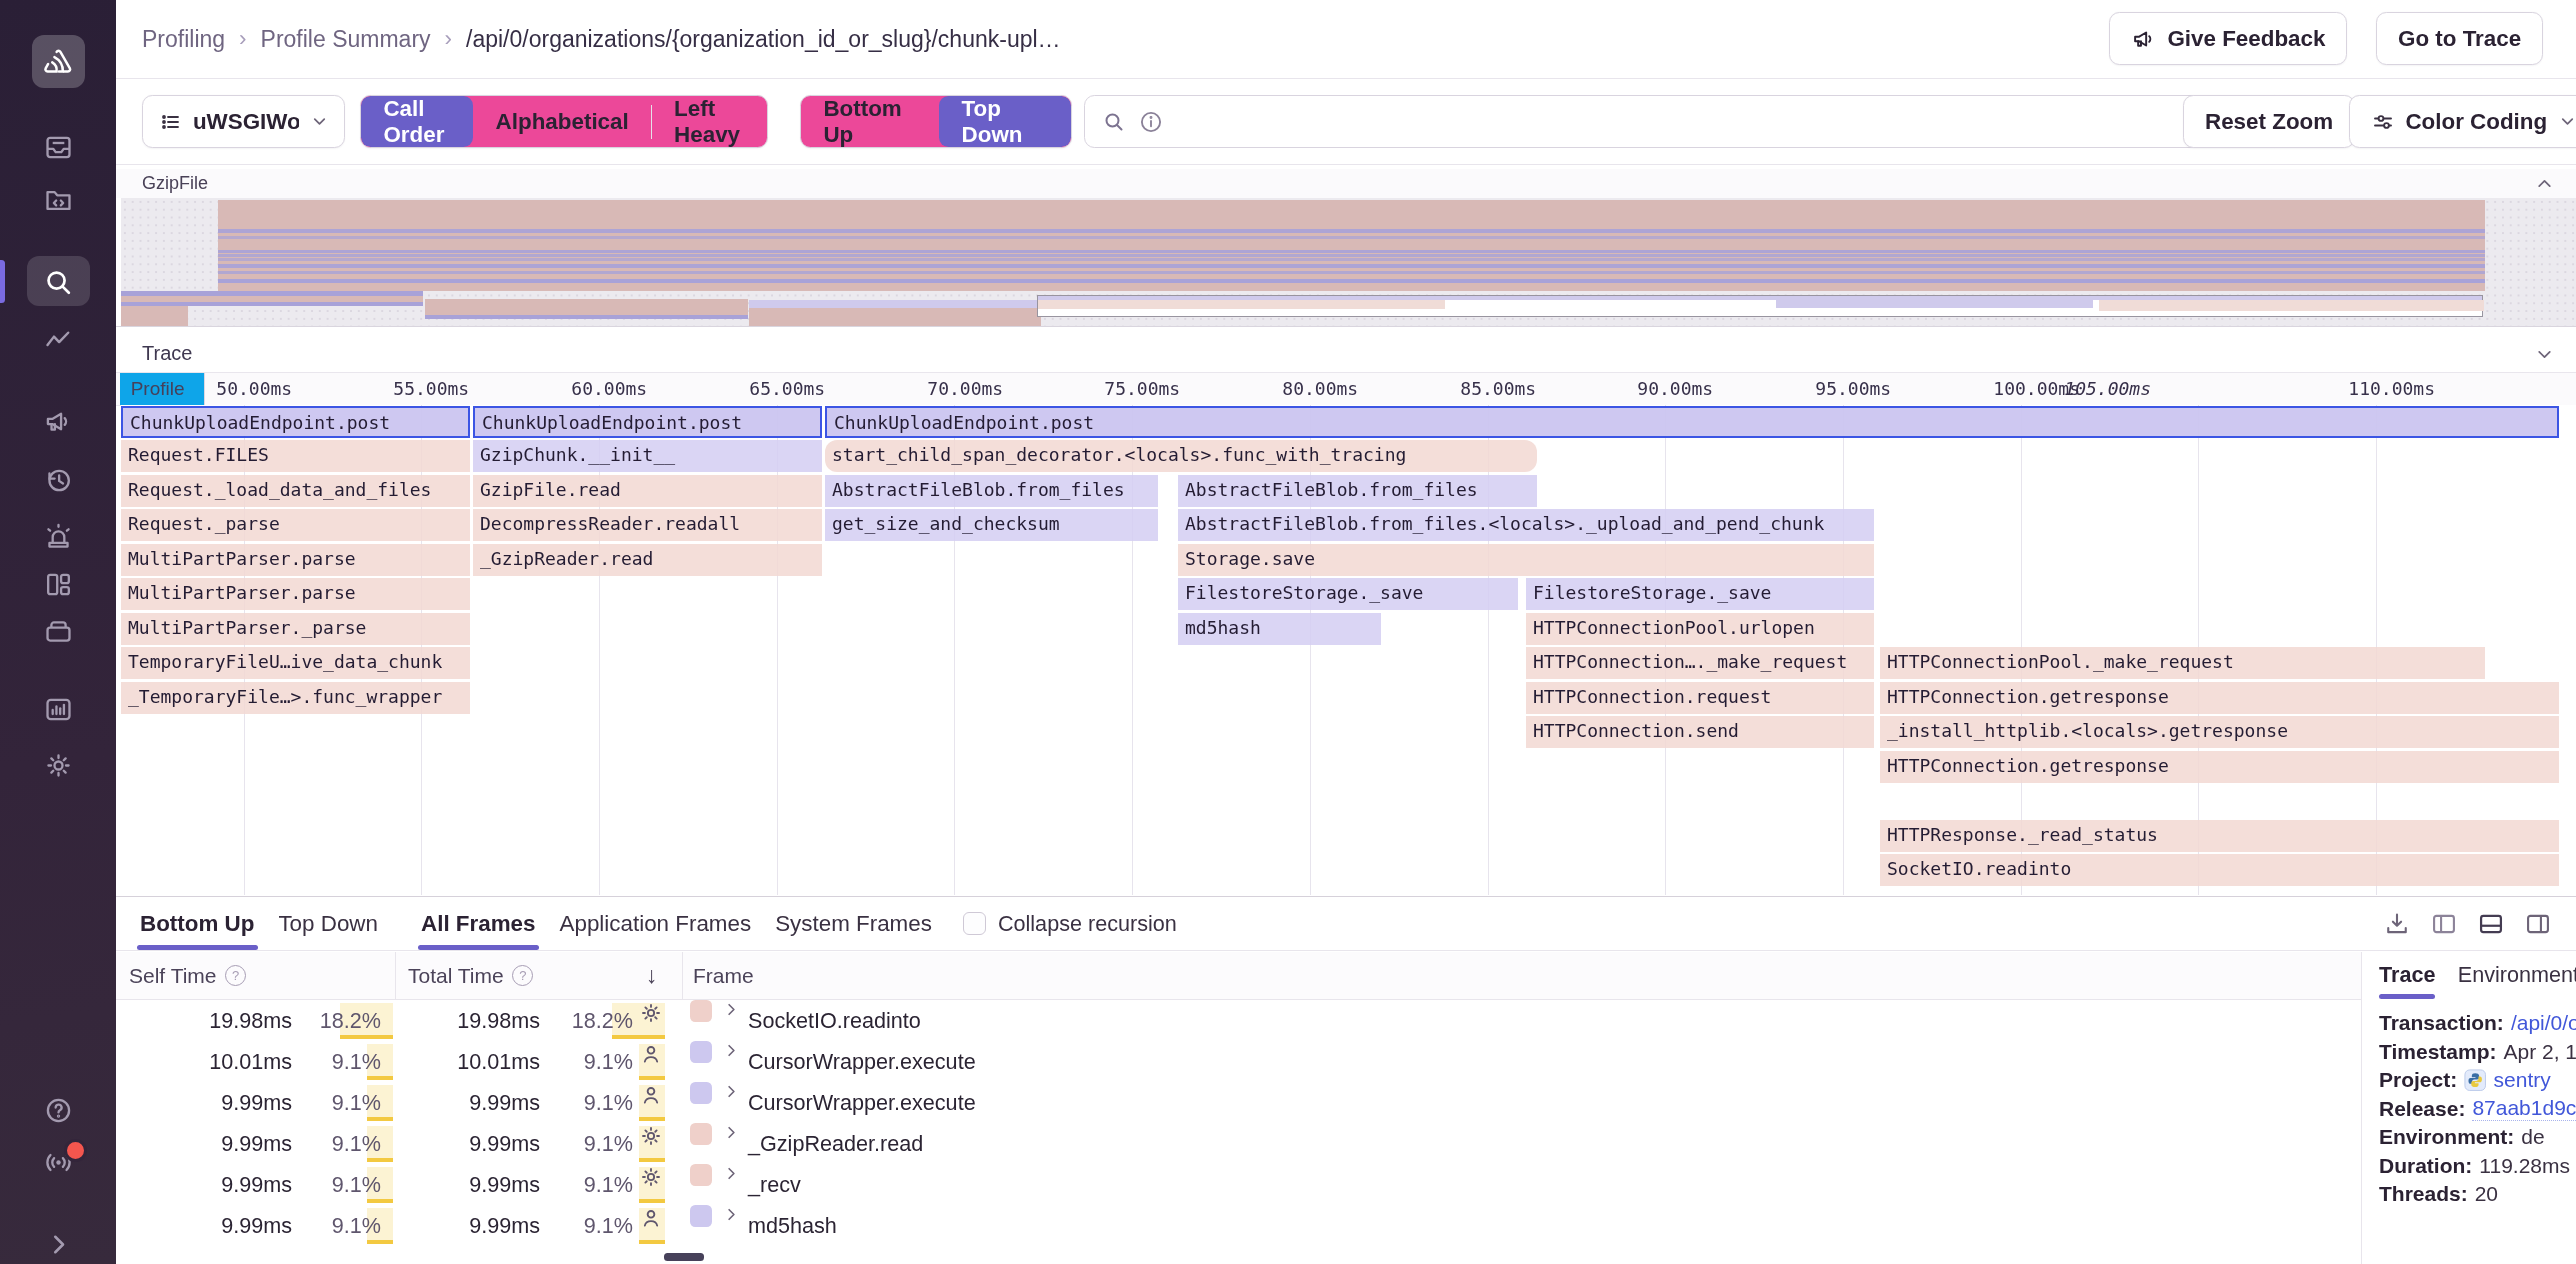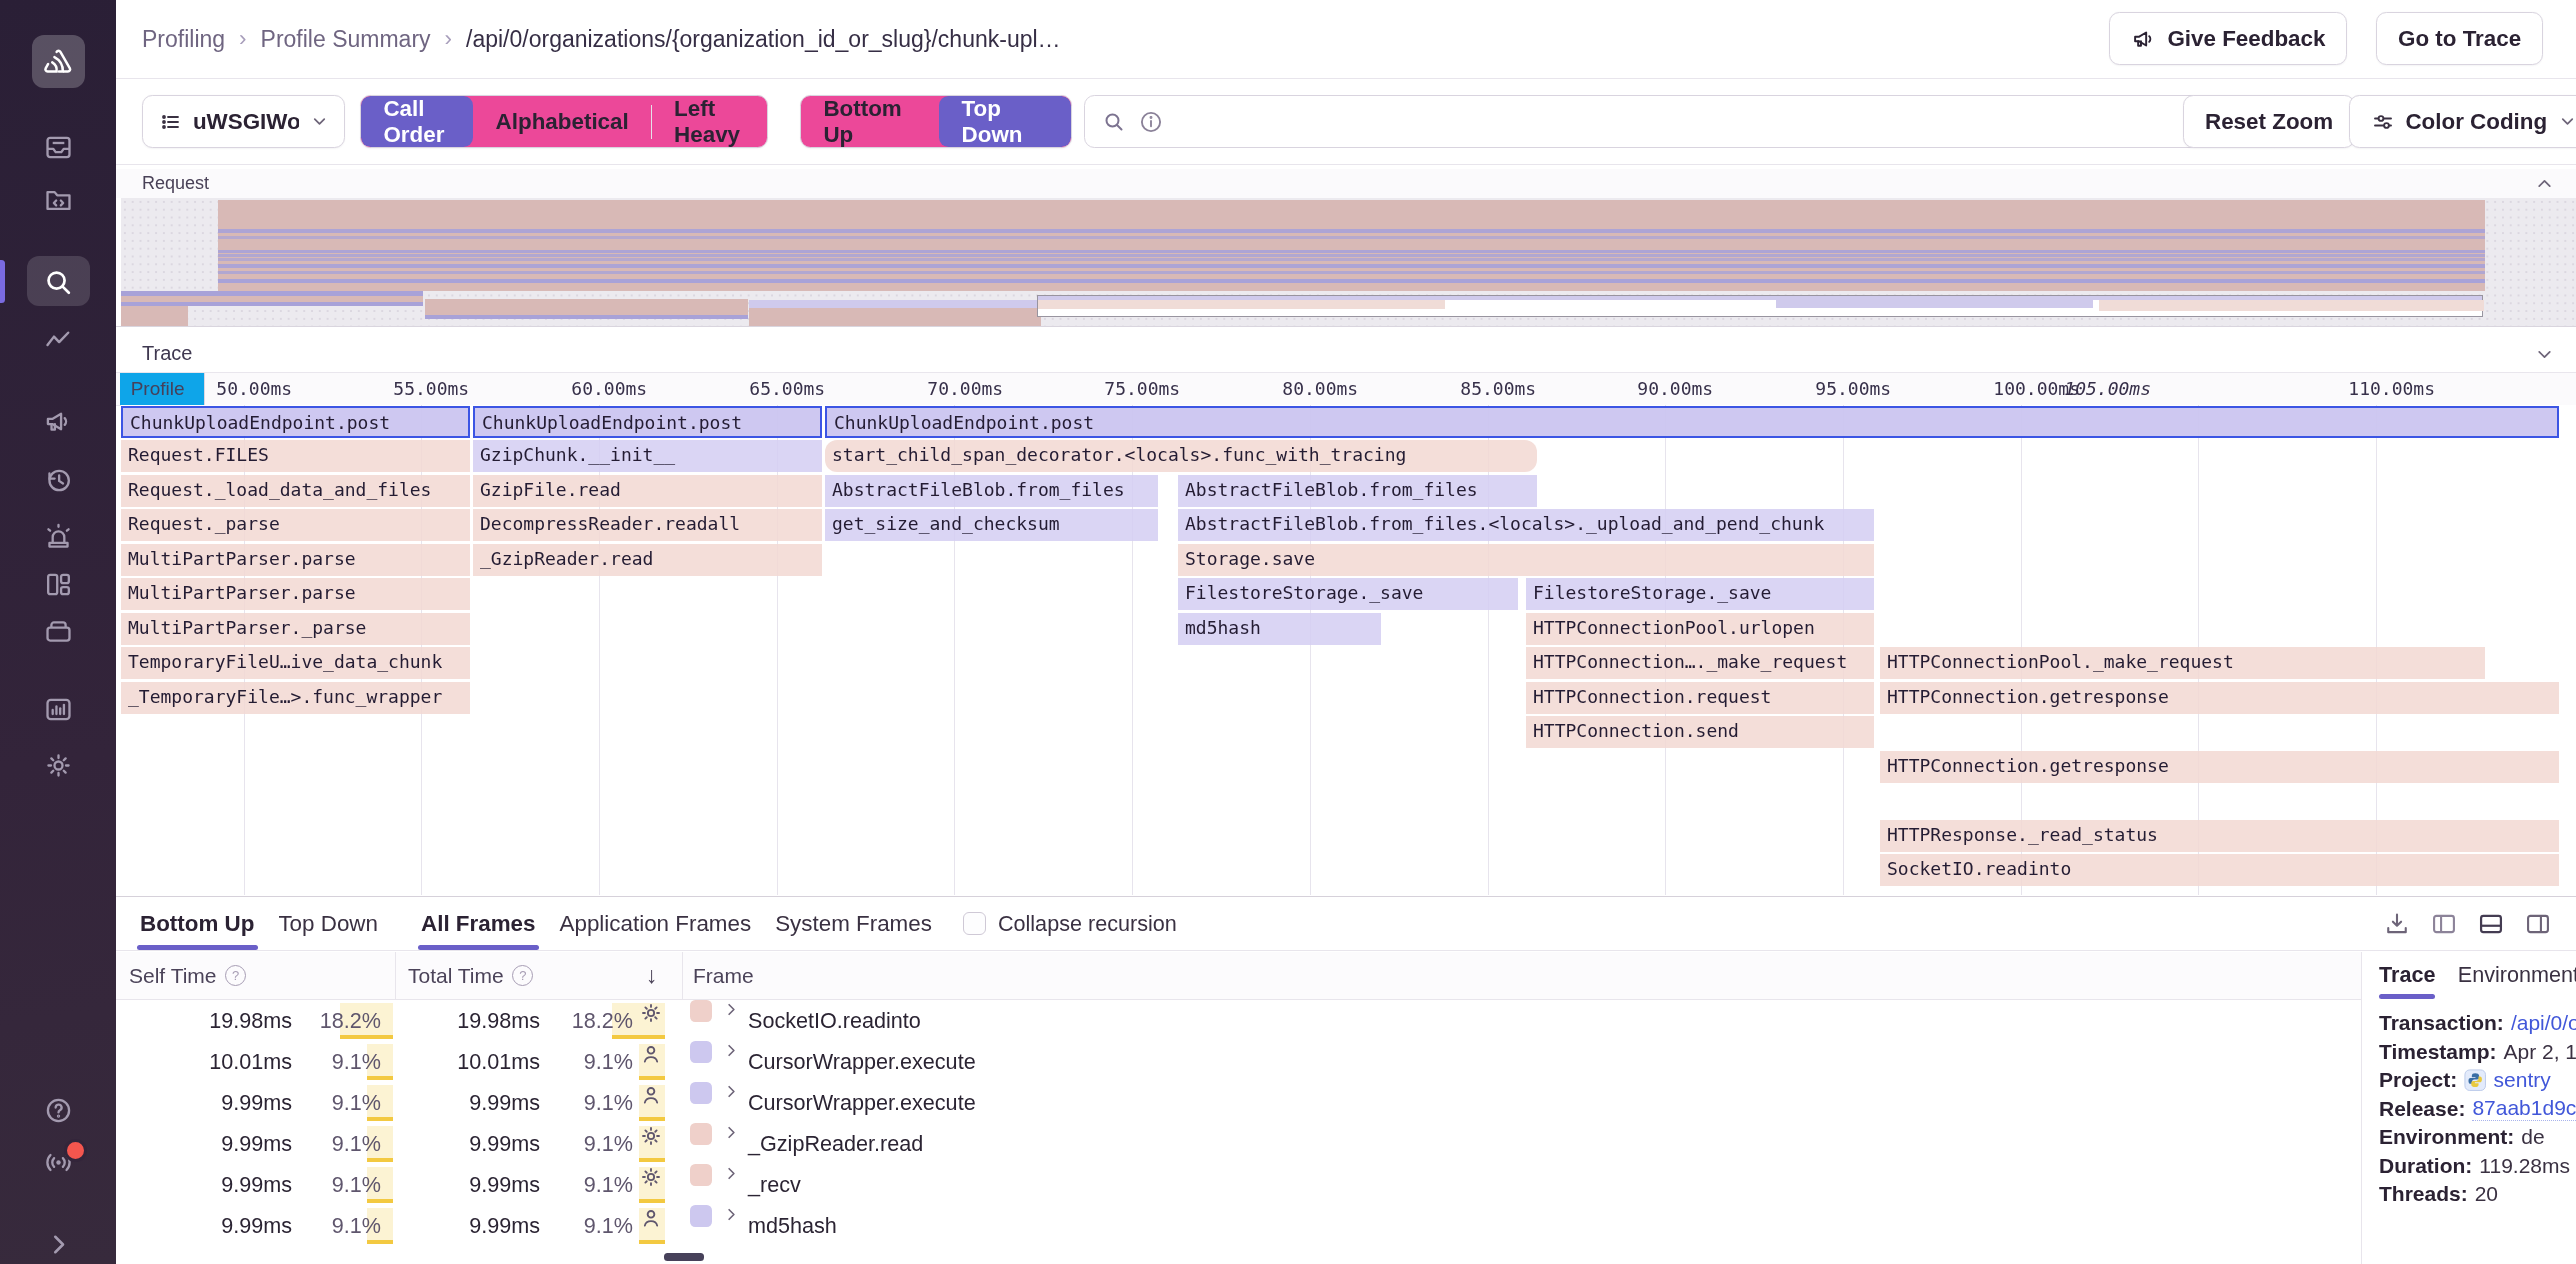--- a/index.html
+++ b/index.html
@@ -322,21 +322,21 @@
       <span>Color Coding</span>
       <span>
         <svg width="19" height="19" viewBox="0 0 24 24" fill="none" stroke="#6d6478" stroke-width="2.2" stroke-linecap="round" stroke-linejoin="round">
             <path d="M6 9l6 6 6-6"></path>
           </svg>
       </span>
     </button>
   </div>
 
   <div class="mini-head">
-    <span class="mini-title">Request</span>
+    <span class="mini-title">GzipFile</span>
     <span class="chev-right-edge" style="top:3.5px;">
       <svg width="21" height="21" viewBox="0 0 24 24" fill="none" stroke="#6d6478" stroke-width="2" stroke-linecap="round" stroke-linejoin="round">
           <path d="M6 15l6-6 6 6"></path>
         </svg>
     </span>
   </div>
   <div class="mini-canvas">
     <div class="mm-pink" style="left:97px;top:1.7px;width:2267px;height:91px;"></div>
     <div class="mm-purp" style="left:97px;top:31px;width:2267px;height:4.3px;opacity:.9"></div>
     <div class="mm-purp" style="left:97px;top:38px;width:2267px;height:2.6px;opacity:.7"></div>
@@ -427,20 +427,21 @@
       <div class="bar pink" style="left: 0px; width: 349px; top: 208px;">MultiPartParser._parse</div>
       <div class="bar purple" style="left: 1057px; width: 203px; top: 208px;">md5hash</div>
       <div class="bar pink" style="left: 1405px; width: 348px; top: 208px;">HTTPConnectionPool.urlopen</div>
       <div class="bar pink" style="left: 0px; width: 349px; top: 242px;">TemporaryFileU…ive_data_chunk</div>
       <div class="bar pink" style="left: 1405px; width: 348px; top: 242px;">HTTPConnection…._make_request</div>
       <div class="bar pink" style="left: 1759px; width: 605px; top: 242px;">HTTPConnectionPool._make_request</div>
       <div class="bar pink" style="left: 0px; width: 349px; top: 277px;">_TemporaryFile…&gt;.func_wrapper</div>
       <div class="bar pink" style="left: 1405px; width: 348px; top: 277px;">HTTPConnection.request</div>
       <div class="bar pink" style="left: 1759px; width: 679px; top: 277px;">HTTPConnection.getresponse</div>
       <div class="bar pink" style="left: 1405px; width: 348px; top: 311px;">HTTPConnection.send</div>
+      <div class="bar pink" style="left: 1759px; width: 679px; top: 311px;">_install_httplib.&lt;locals&gt;.getresponse</div>
       <div class="bar pink" style="left: 1759px; width: 679px; top: 346px;">HTTPConnection.getresponse</div>
       <div class="bar pink" style="left: 1759px; width: 679px; top: 415px;">HTTPResponse._read_status</div>
       <div class="bar pink" style="left: 1759px; width: 679px; top: 449px;">SocketIO.readinto</div>
     </div>
 
   <div class="bp-border"></div>
   <div class="bp-tabs">
     <div class="bp-tab active">Bottom Up</div>
     <div class="bp-tab">Top Down</div>
     <div class="bp-gap"></div>

